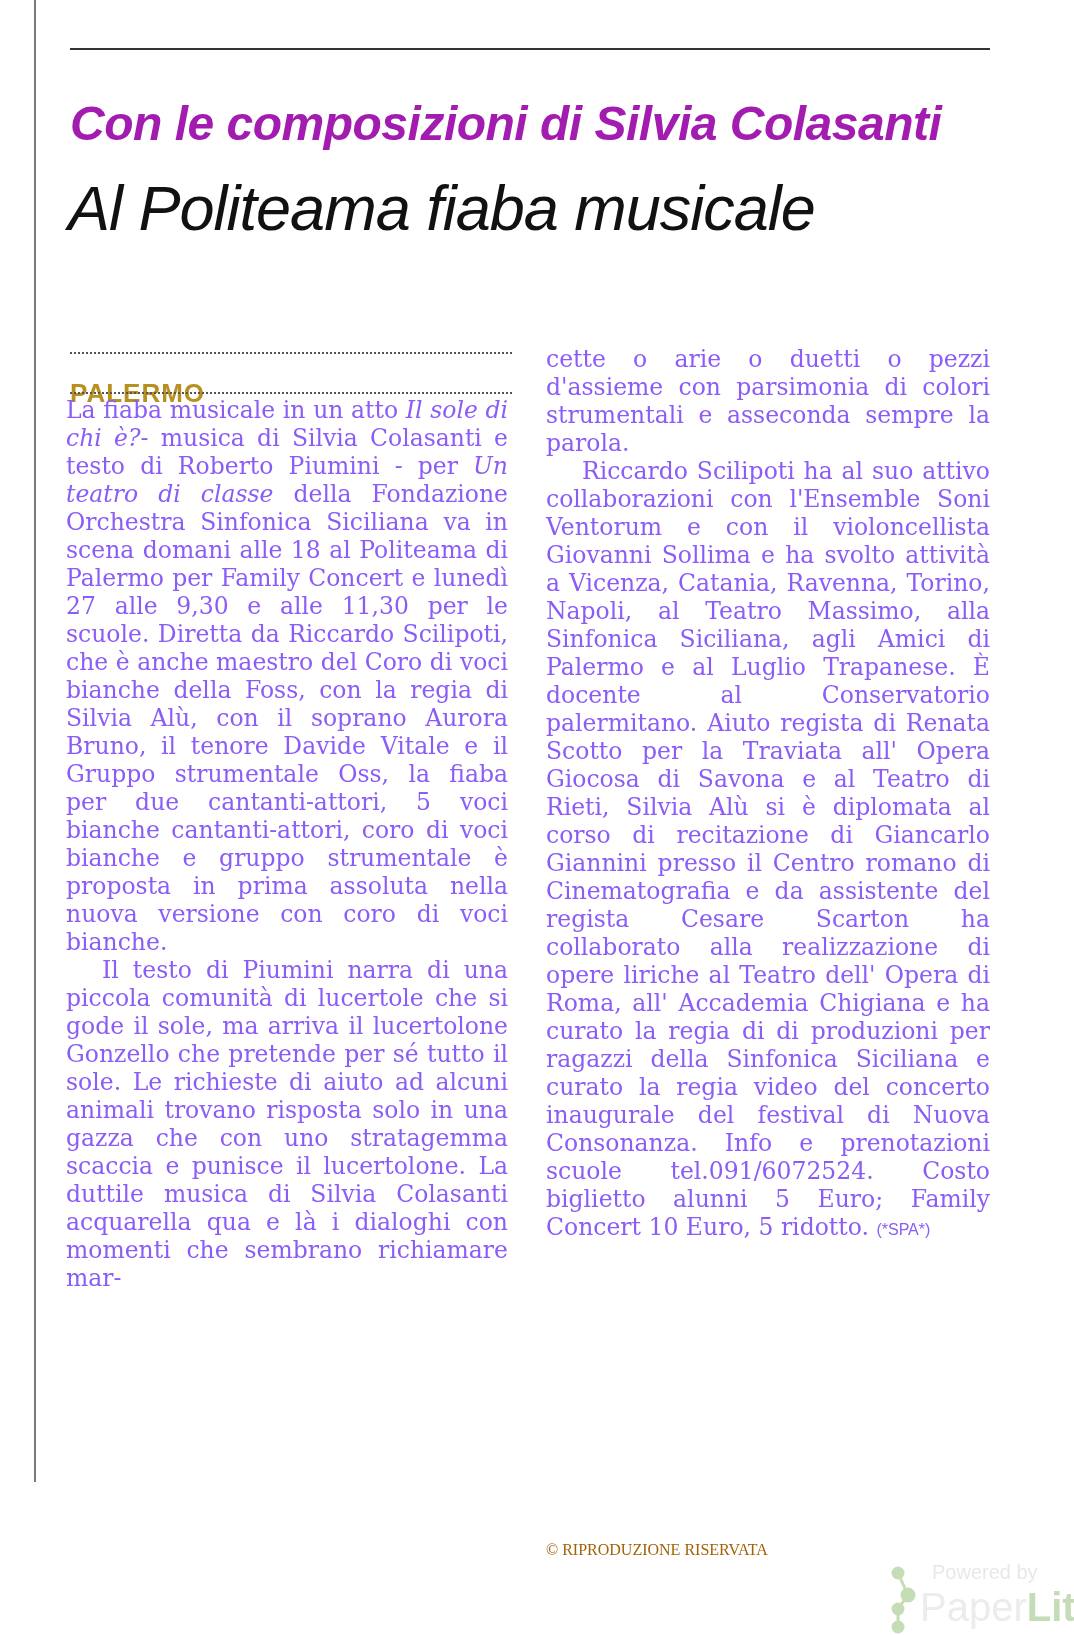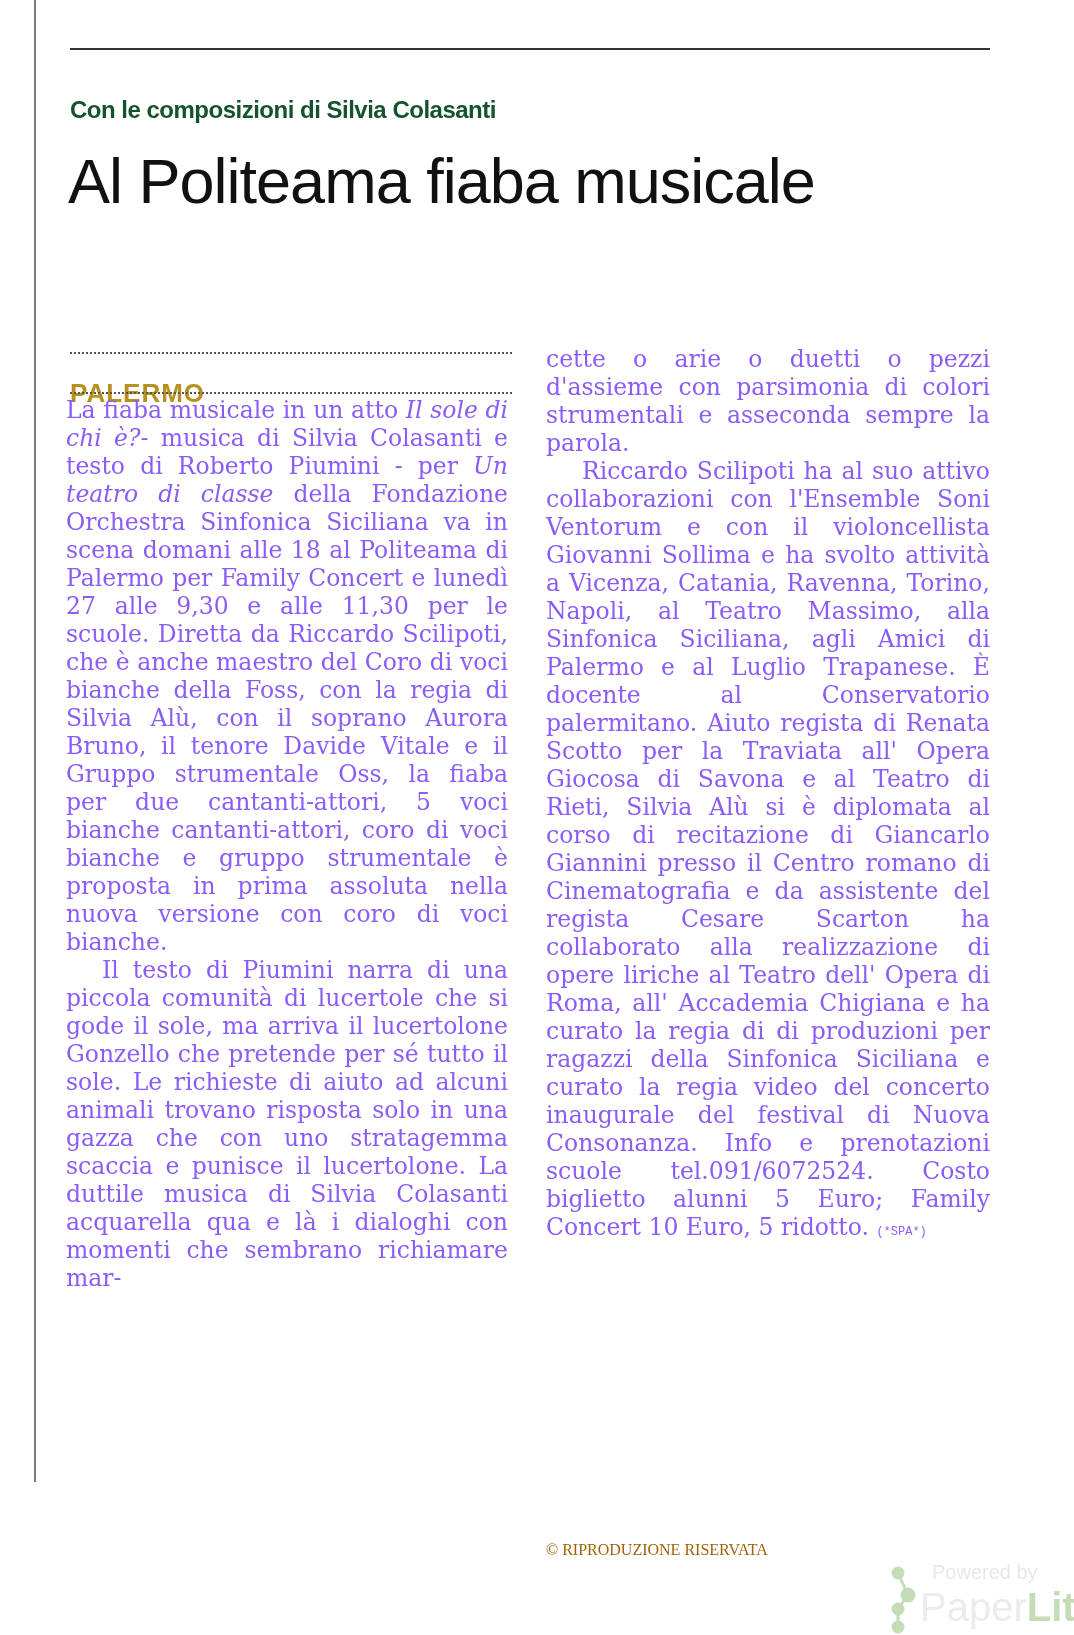--- a/index.html
+++ b/index.html
@@ -1,29 +1,29 @@
 <!DOCTYPE html>
 <html><head>
 <meta charset="utf-8">
 <style>
   html, body { margin:0; padding:0; background:#ffffff; }
   body { width:1074px; height:1635px; position:relative; overflow:hidden; }
   .vline { position:absolute; left:34px; top:0; width:2px; height:1482px; background:#7a7a7a; }
   .top-rule { position:absolute; left:70px; top:48px; width:920px; height:2px; background:#333; }
-  .kicker { position:absolute; left:70px; top:96px; font-family:"Liberation Sans", sans-serif; font-weight:bold; font-size:24px; color:#14532d; letter-spacing:-0.5px; white-space:nowrap; }
-  .headline { position:absolute; left:68px; top:141px; font-family:"Liberation Sans", sans-serif; font-size:63px; line-height:80px; color:#111; letter-spacing:-1px; }
+  .kicker { position:absolute; left:70px; top:96px; font-family:"Liberation Sans", sans-serif; font-weight:bold; font-size:48px; color:#a21caf; letter-spacing:-0.5px; white-space:nowrap;font-style:italic; }
+  .headline { position:absolute; left:68px; top:168px; font-family:"Liberation Sans", sans-serif; font-size:63px; line-height:80px; color:#111; letter-spacing:-1px;font-style:italic; }
   .headline div { white-space:nowrap; }
   .col { position:absolute; font-family:"DejaVu Serif", serif; font-size:23.5px; line-height:28px; color:#8b5cf6; text-align:justify; }
   .col p { margin:0; }
   .col .ind { text-indent:36px; }
   .col-left { left:66px; top:396px; width:442px; }
   .col-right { left:546px; top:345px; width:444px; }
   .dots { position:absolute; left:70px; width:442px; height:0; border-top:2px dotted #555; }
   .dateline { position:absolute; left:70px; top:378px; font-family:"Liberation Sans", sans-serif; font-weight:bold; font-size:26px; color:#b8901f; letter-spacing:1px; }
-  .spa { font-family:Liberation Mono, monospace; font-size:12px; }
+  .spa { font-family:Liberation Sans, sans-serif; font-size:16px; }
   .copyright { position:absolute; left:546px; top:1541px; font-family:"Liberation Serif", serif; font-size:16px; color:#a16207; }
   .watermark { position:absolute; left:880px; top:1555px; width:190px; height:80px; }
   .wm-text1 { position:absolute; left:52px; top:6px; font-family:"Liberation Sans", sans-serif; font-size:20px; color:#e8e8e8; }
   .wm-text2 { position:absolute; left:40px; top:30px; font-family:"Liberation Sans", sans-serif; font-size:40px; color:#ececec; }
   .wm-text2 b { color:#c4ddb6; }
   .wm-icon { position:absolute; left:10px; top:10px; }
 </style>
 </head>
 <body>
 

